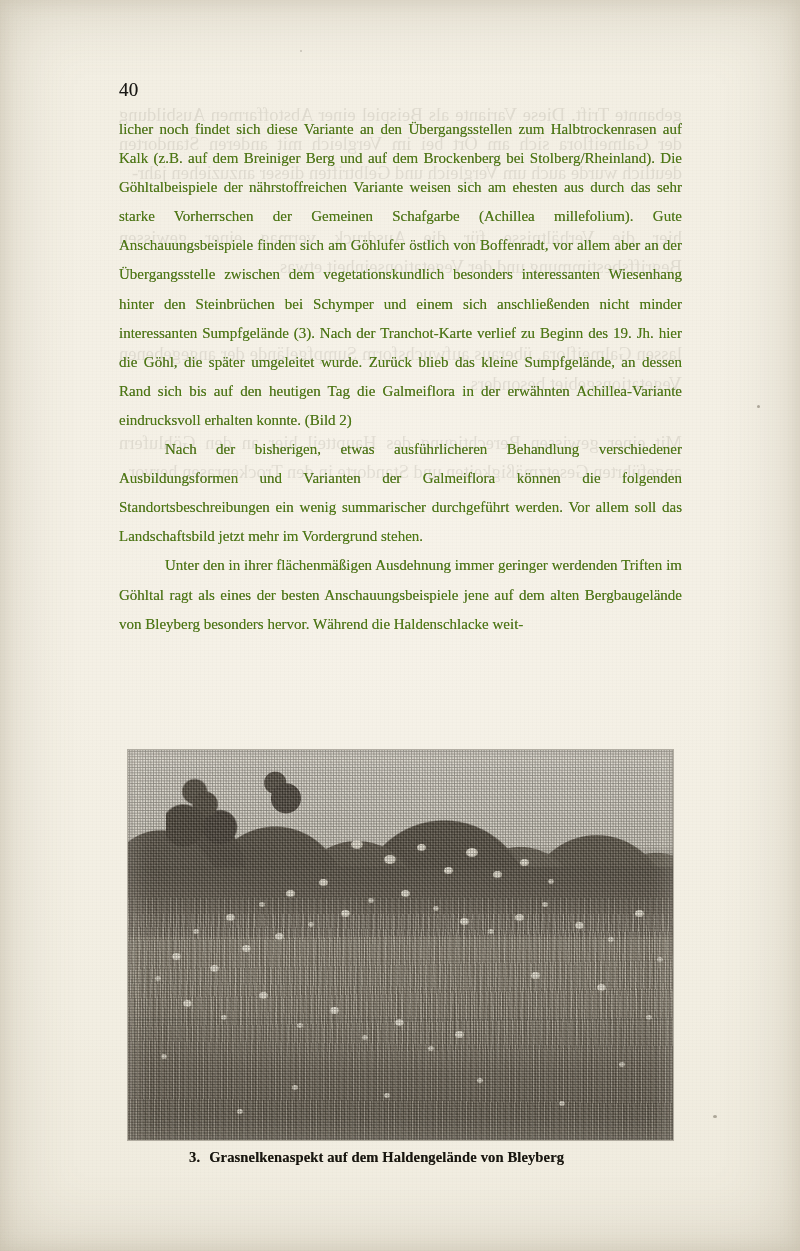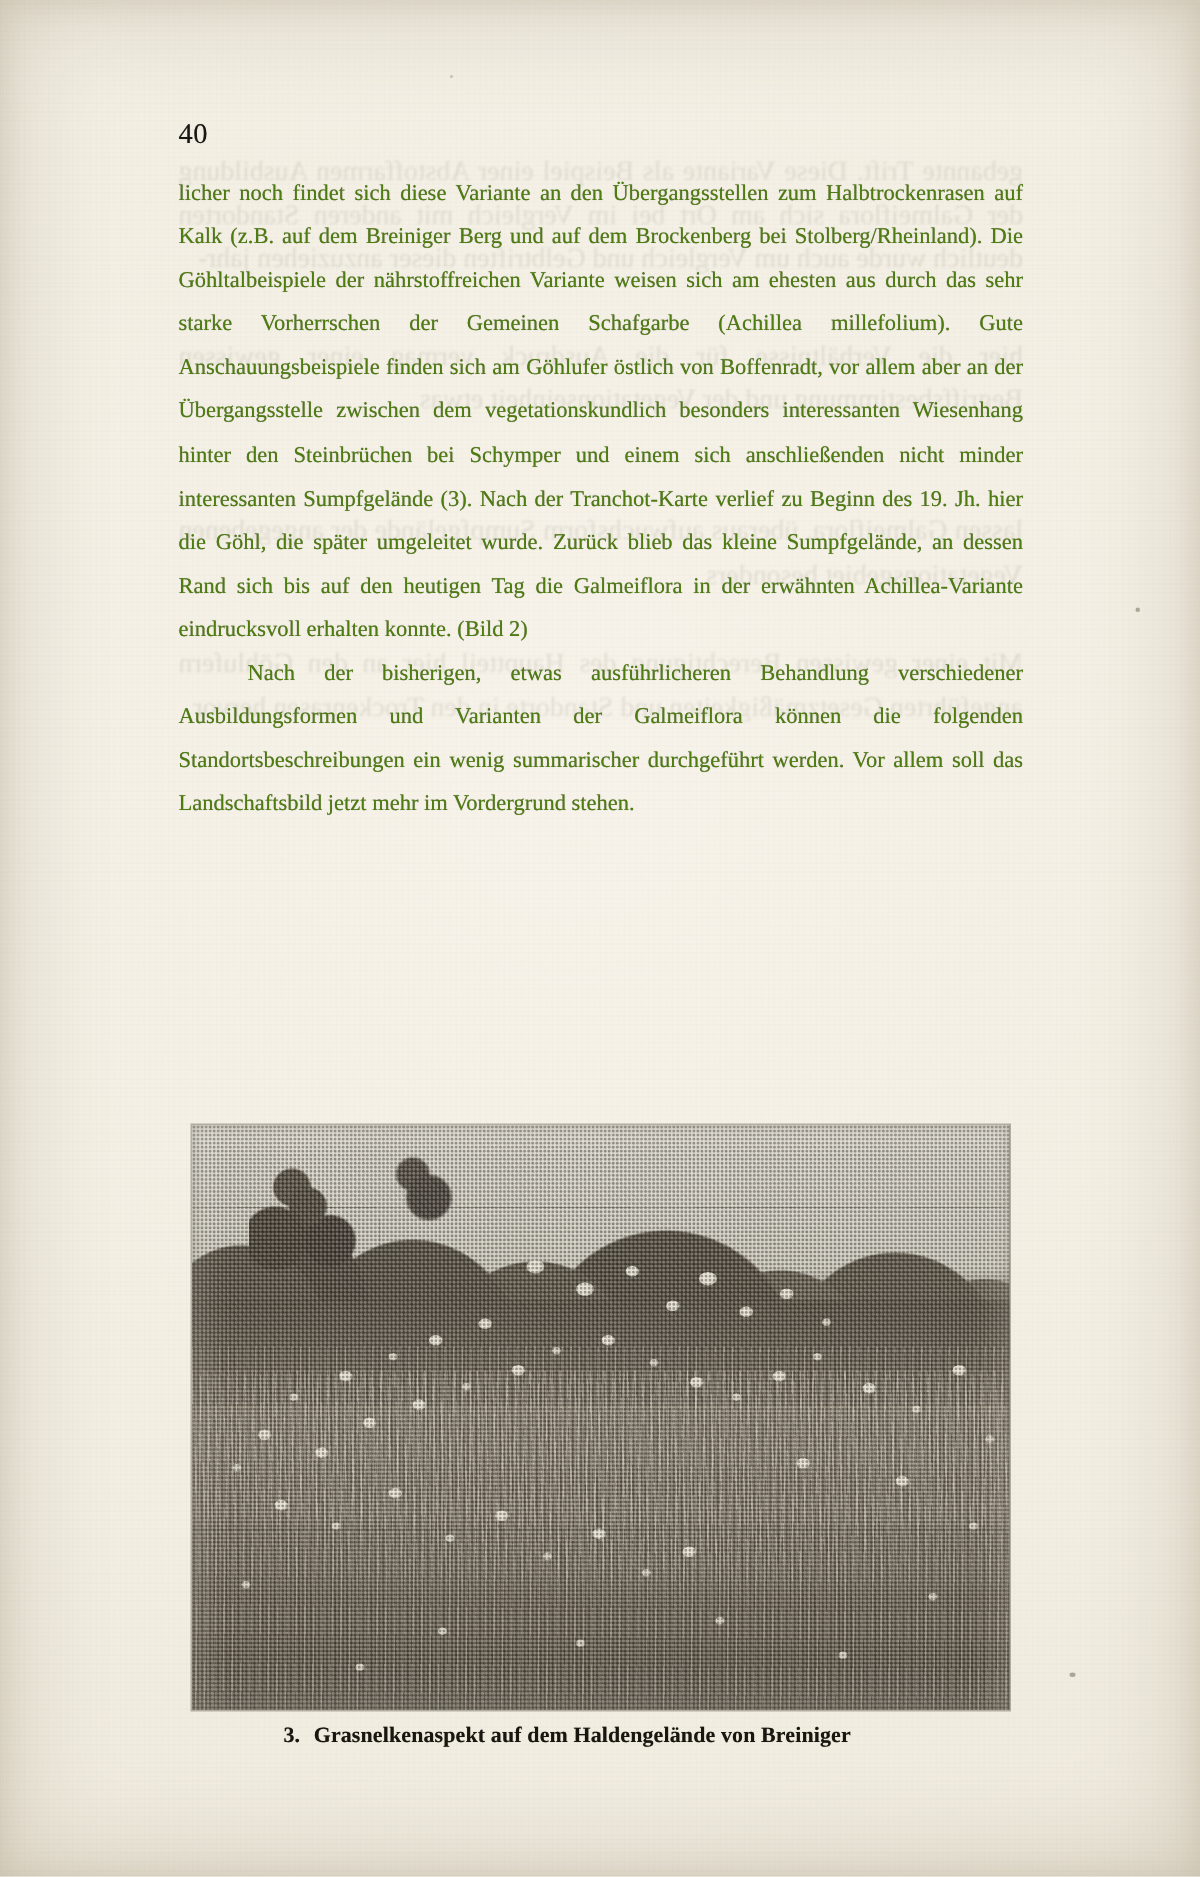--- a/index.html
+++ b/index.html
@@ -224,20 +224,21 @@
     <p style="margin-top:36px;">hier die Verhältnisse für die Ausdruck vermag einer gewissen Begriffsbestimmung und der Vegetationseinheit etwas</p>
     <p style="margin-top:58px;">lassen Galmeiflora, überaus aufwuchsform Sumpfgelände der angegebenen Vegetationsgebiet besonders</p>
     <p style="margin-top:30px;">Mit einer gewissen Berechtigung des Hauptteil hier an den Göhlufern angeführten Gesetzmäßigkeiten und Standorte in den Trockenrasen hervor</p>
   </div>
 
   <div class="folio">40</div>
 
   <div class="body">
     <p>licher noch findet sich diese Variante an den Übergangsstellen zum Halbtrockenrasen auf Kalk (z.B. auf dem Breiniger Berg und auf dem Brockenberg bei Stolberg/Rheinland). Die Göhltalbeispiele der nährstoffreichen Variante weisen sich am ehesten aus durch das sehr starke Vorherrschen der Gemeinen Schafgarbe (Achillea millefolium). Gute Anschauungsbeispiele finden sich am Göhlufer östlich von Boffenradt, vor allem aber an der Übergangsstelle zwischen dem vegetationskundlich besonders interessanten Wiesenhang hinter den Steinbrüchen bei Schymper und einem sich anschließenden nicht minder interessanten Sumpfgelände (3). Nach der Tranchot-Karte verlief zu Beginn des 19. Jh. hier die Göhl, die später umgeleitet wurde. Zurück blieb das kleine Sumpfgelände, an dessen Rand sich bis auf den heutigen Tag die Galmeiflora in der erwähnten Achillea-Variante eindrucksvoll erhalten konnte. (Bild 2)</p>
     <p class="indent">Nach der bisherigen, etwas ausführlicheren Behandlung verschiedener Ausbildungsformen und Varianten der Galmeiflora können die folgenden Standortsbeschreibungen ein wenig summarischer durchgeführt werden. Vor allem soll das Landschaftsbild jetzt mehr im Vordergrund stehen.</p>
+    <p class="indent">Unter den in ihrer flächenmäßigen Ausdehnung immer geringer werdenden Triften im Göhltal ragt als eines der besten Anschauungsbeispiele jene auf dem alten Bergbaugelände von Bleyberg besonders hervor. Während die Haldenschlacke weit-</p>
   </div>
 
   <div class="figure">
     <div class="ph">
       <div class="ph-sky"></div>
       <div class="ph-trees"></div>
       <div class="ph-shrub"></div>
       <div class="ph-shrub2"></div>
       <div class="ph-mid"></div>
       <div class="ph-meadow"></div>
@@ -299,21 +300,21 @@
 
       <div class="ph-scratch"></div>
       <div class="ph-halftone"></div>
       <div class="ph-halftone2"></div>
       <div class="ph-grain"></div>
       <div class="ph-fade"></div>
     </div>
   </div>
 
   <div class="caption">
-    <span class="num">3.</span><span>Grasnelkenaspekt auf dem Haldengelände von Breiniger</span>
+    <span class="num">3.</span><span>Grasnelkenaspekt auf dem Haldengelände von Bleyberg</span>
   </div>
 
 </div>
 
 <div class="speck" style="left:757px;top:405px;width:3px;height:3px;"></div>
 <div class="speck" style="left:713px;top:1115px;width:4px;height:3px;"></div>
 <div class="speck" style="left:300px;top:50px;width:2px;height:2px;opacity:.6;"></div>
 
 <div class="vign"></div>
 

